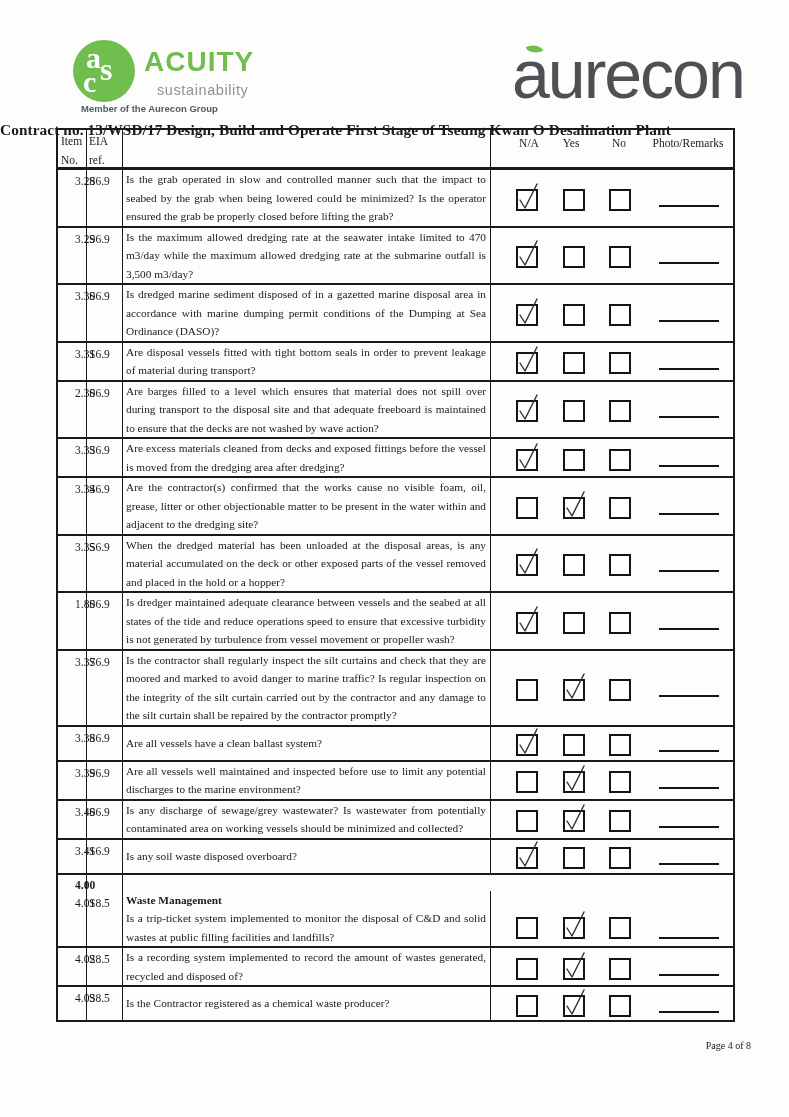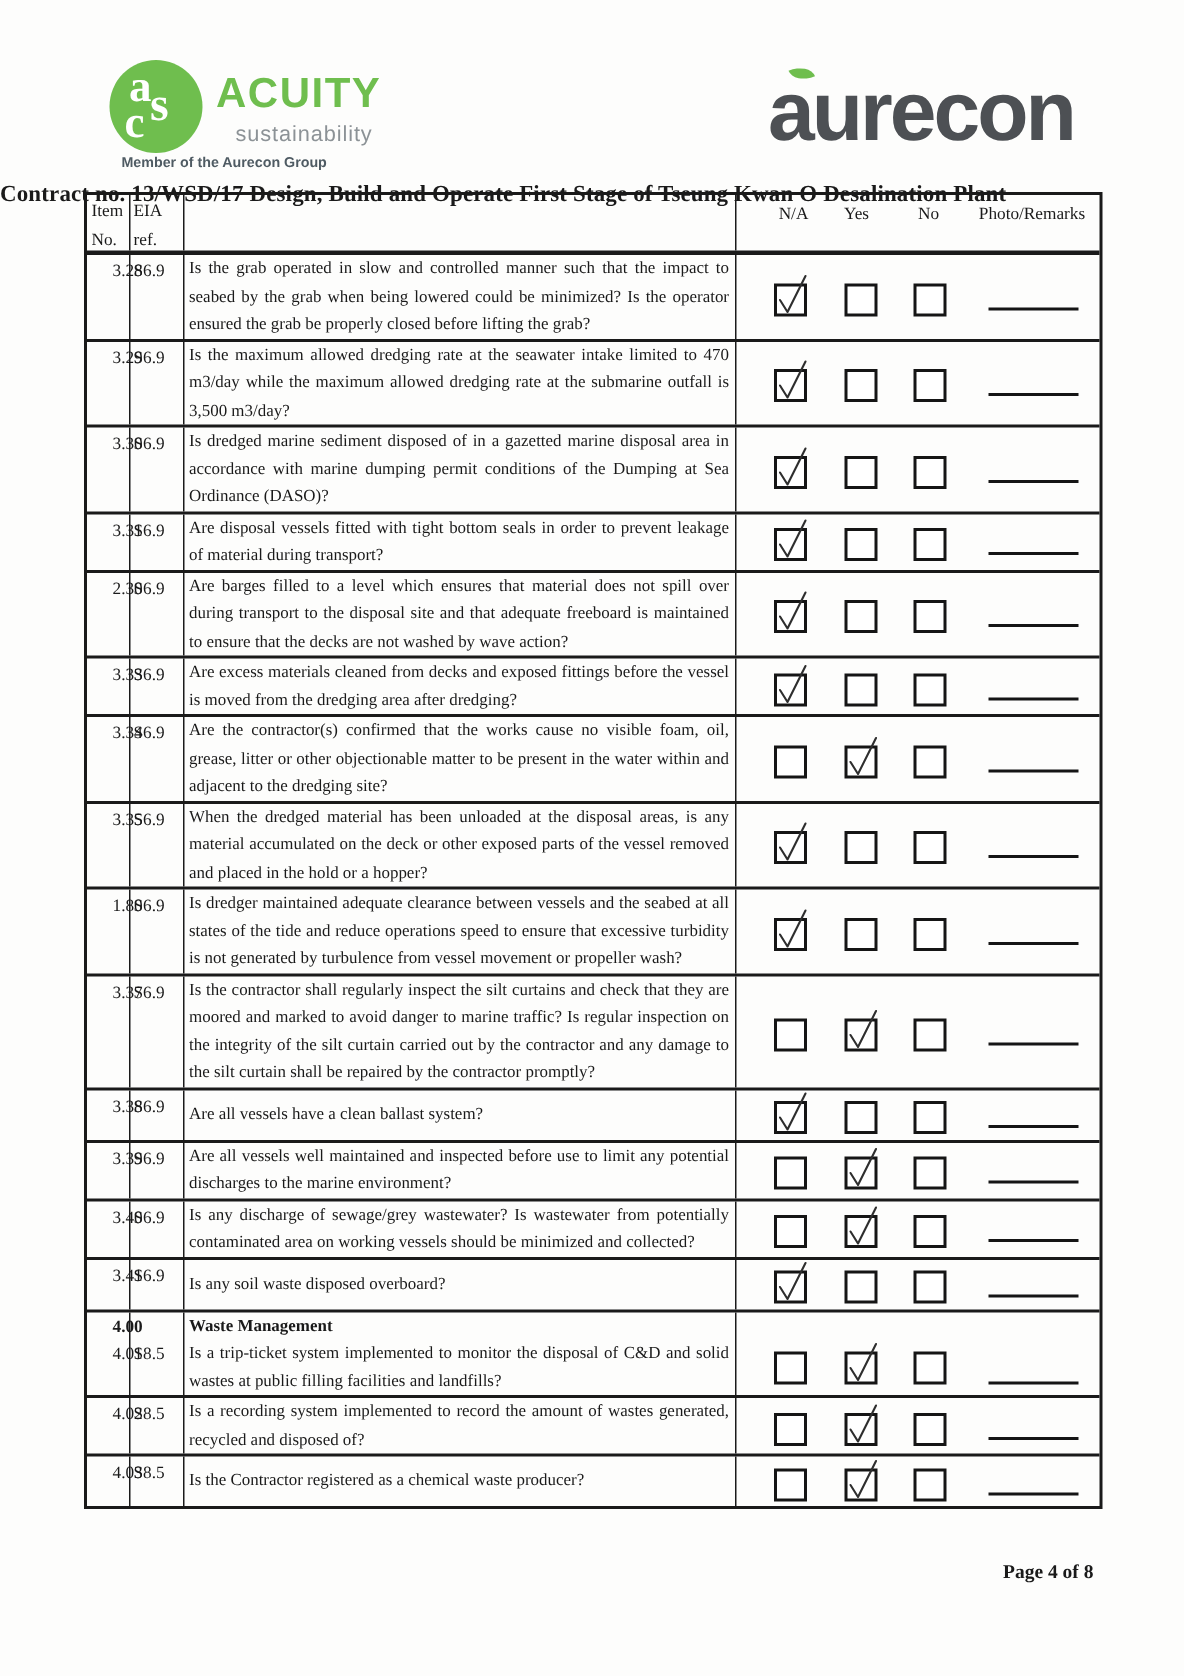--- a/index.html
+++ b/index.html
@@ -31,22 +31,22 @@
   }
   .acuity-member{
     position:absolute;left:8px;top:65px;
     font-family:"Liberation Sans",sans-serif;font-weight:700;font-size:9.5px;color:#4F5B63;
   }
 
   
   .aurecon{position:absolute;left:512px;top:46px;height:60px;}
   .aurecon-name{
     display:block;
-    font-family:"Liberation Sans",sans-serif;font-weight:700;
-    font-size:56px;line-height:56px;letter-spacing:-2px;color:#4D5054;
+    font-family:"Liberation Sans",sans-serif;font-weight:400;
+    font-size:68px;line-height:56px;letter-spacing:-2px;color:#4D5054;
   }
   .leaf{
     position:absolute;left:15px;top:-2px;width:15px;height:10px;
     background:#6FBE4E;border-radius:0 100% 0 100%;transform:rotate(-22deg);
   }
 
   
   .title{
     position:absolute;left:0;top:121px;width:100%;text-align:left;
     font-weight:700;font-size:15.3px;letter-spacing:0.1px;
@@ -87,28 +87,28 @@
   }
   .box-na{left:25px;}
   .box-yes{left:72px;}
   .box-no{left:118px;}
   .rline{
     position:absolute;left:168px;top:50%;margin-top:7px;width:60px;height:0;
     border-bottom:2.5px solid #151515;cursor:text;
   }
   .has-section .box{top:auto;bottom:7px;margin-top:0;}
   .has-section .rline{top:auto;bottom:7px;margin-top:0;}
-  .has-section .c3{align-items:flex-start;}
+  .has-section .c3{align-items:flex-start;margin-top:16px;}
   .has-section .c1,.has-section .c2{padding-top:1px;}
 
   .tick{position:absolute;left:-2px;top:-10px;width:24px;height:30px;overflow:visible;pointer-events:none;}
   .tick polyline{fill:none;stroke:#2e2e2e;stroke-width:1.4;stroke-linecap:round;stroke-linejoin:round;}
 
   
-  .footer{position:absolute;right:60px;top:1040px;font-weight:700;font-size:13px;}
+  .footer{position:absolute;right:38px;top:1040px;font-weight:400;font-size:10px;}
 </style>
 </head>
 <body>
 
 <div class="page">
 
   <div class="acuity">
     <div class="acuity-circle">
       <span class="mono mono-a">a</span>
       <span class="mono mono-s">s</span>

